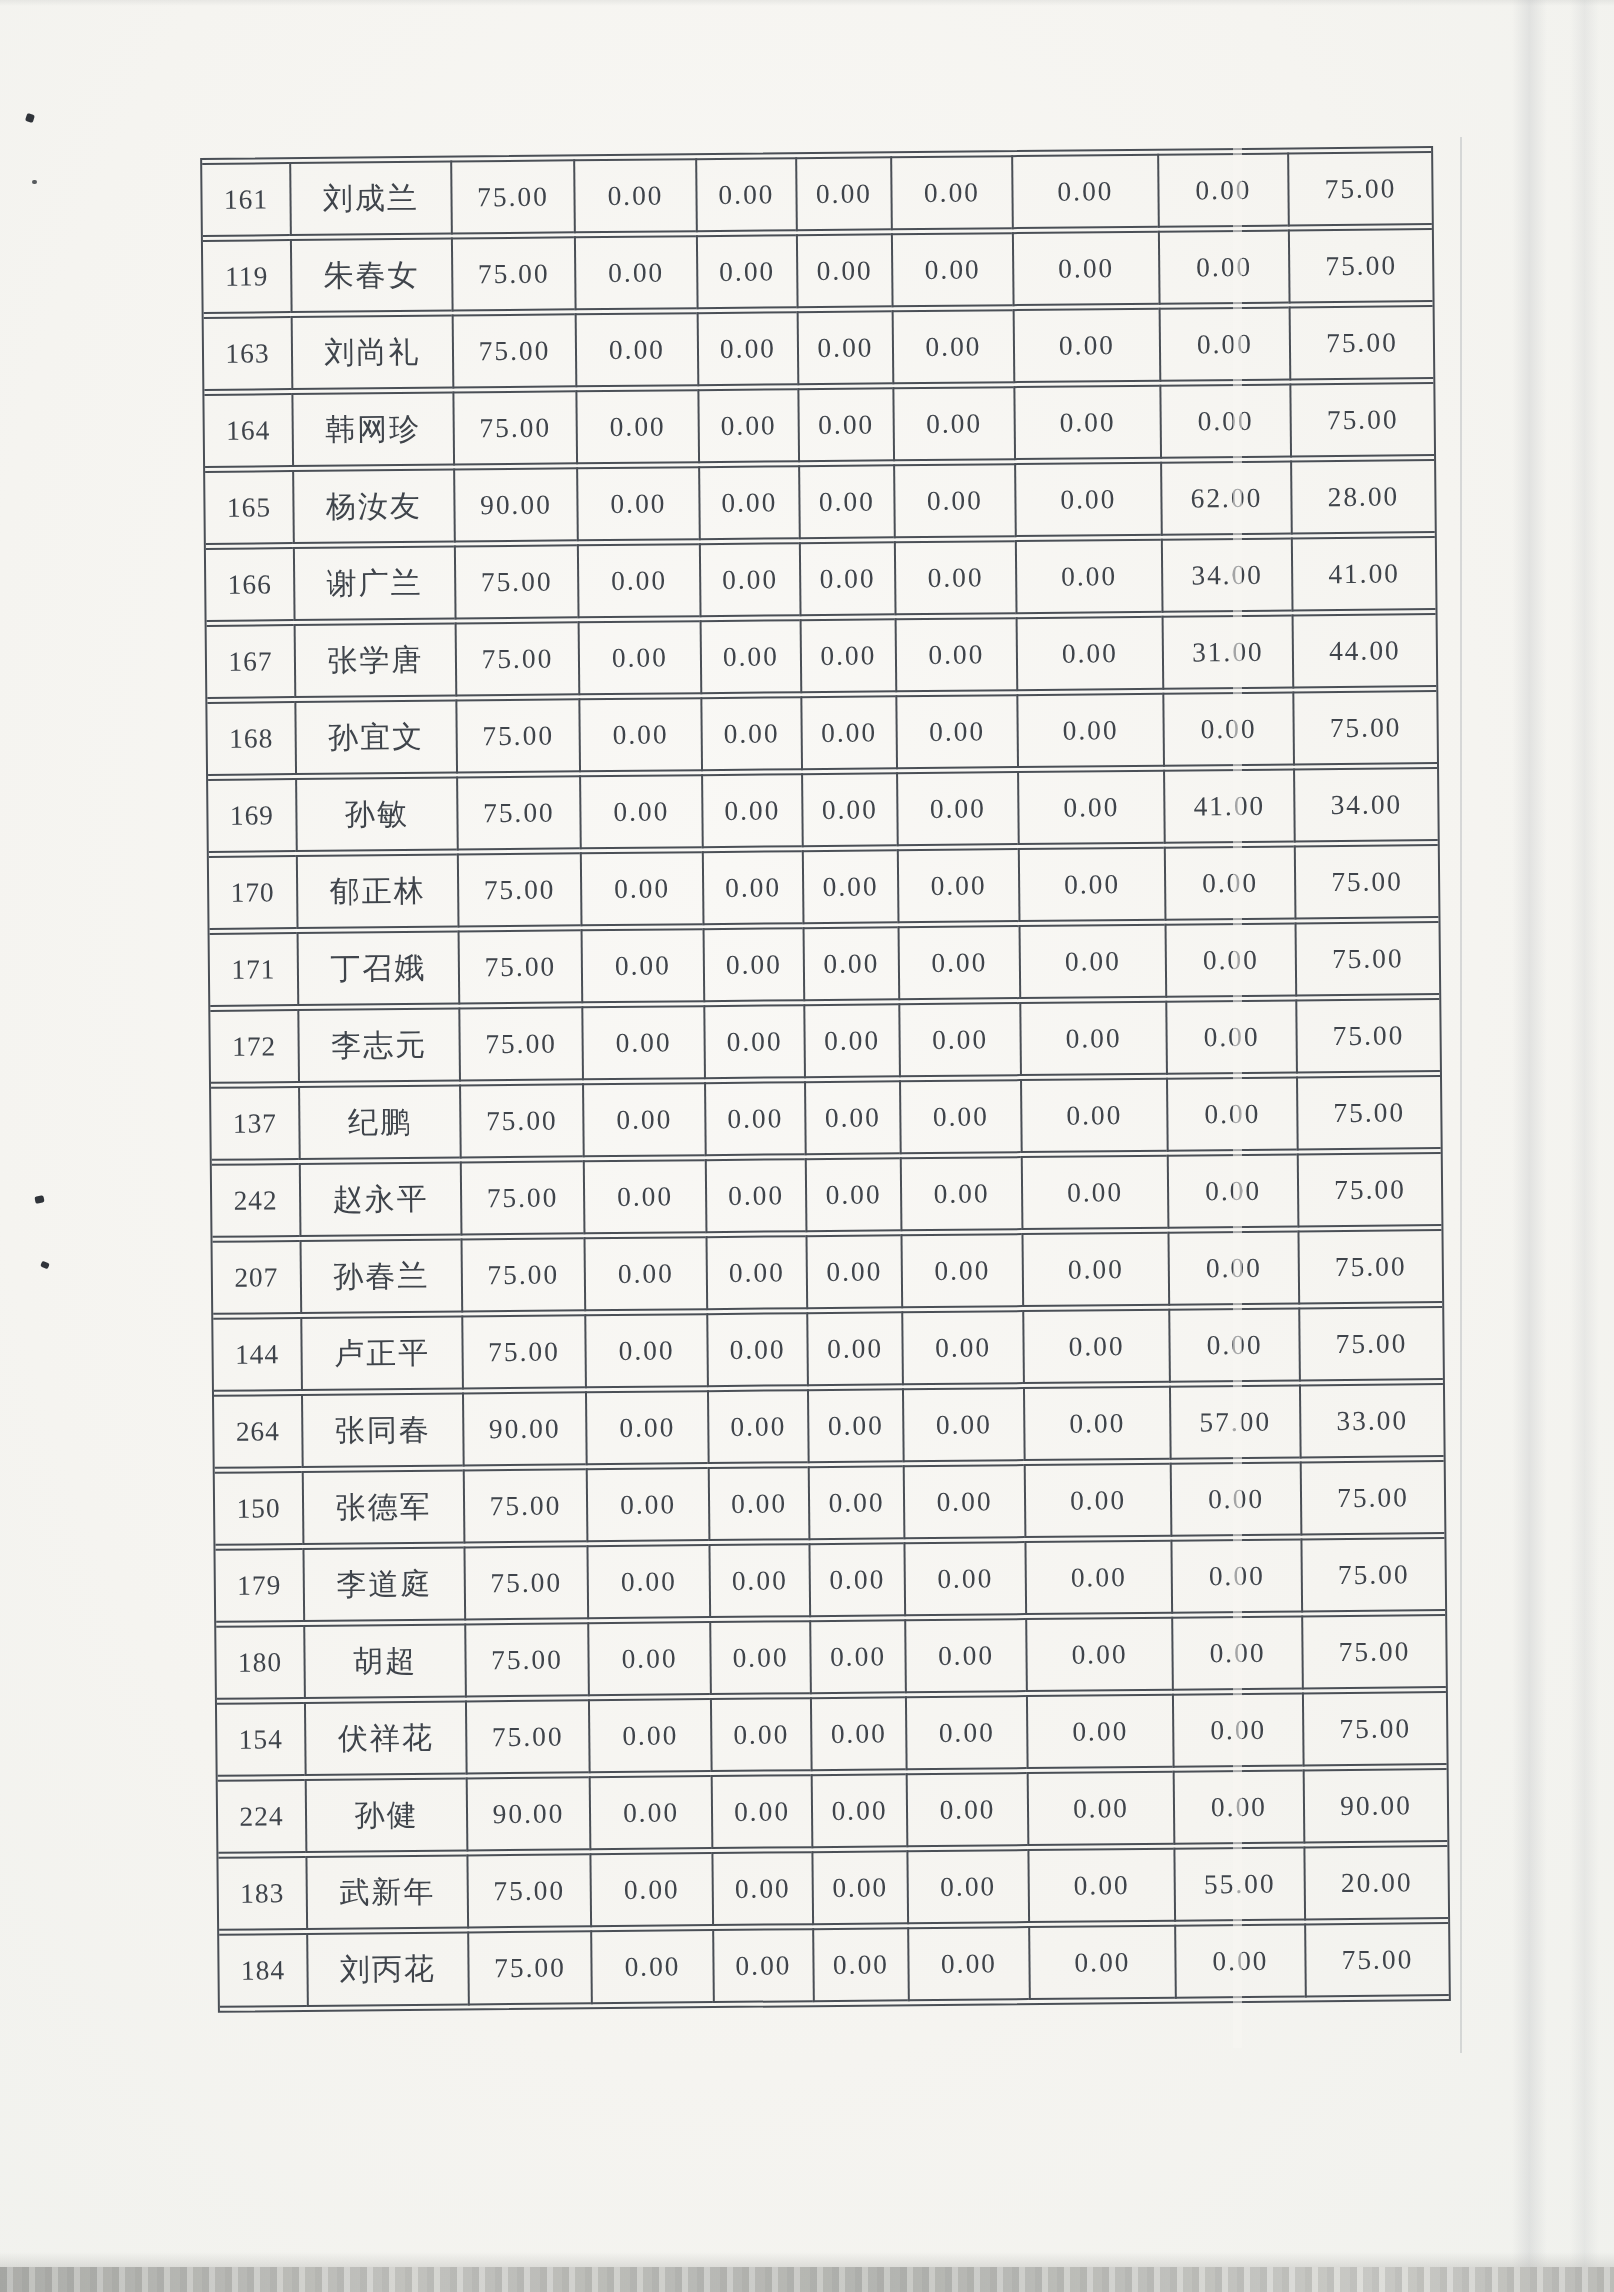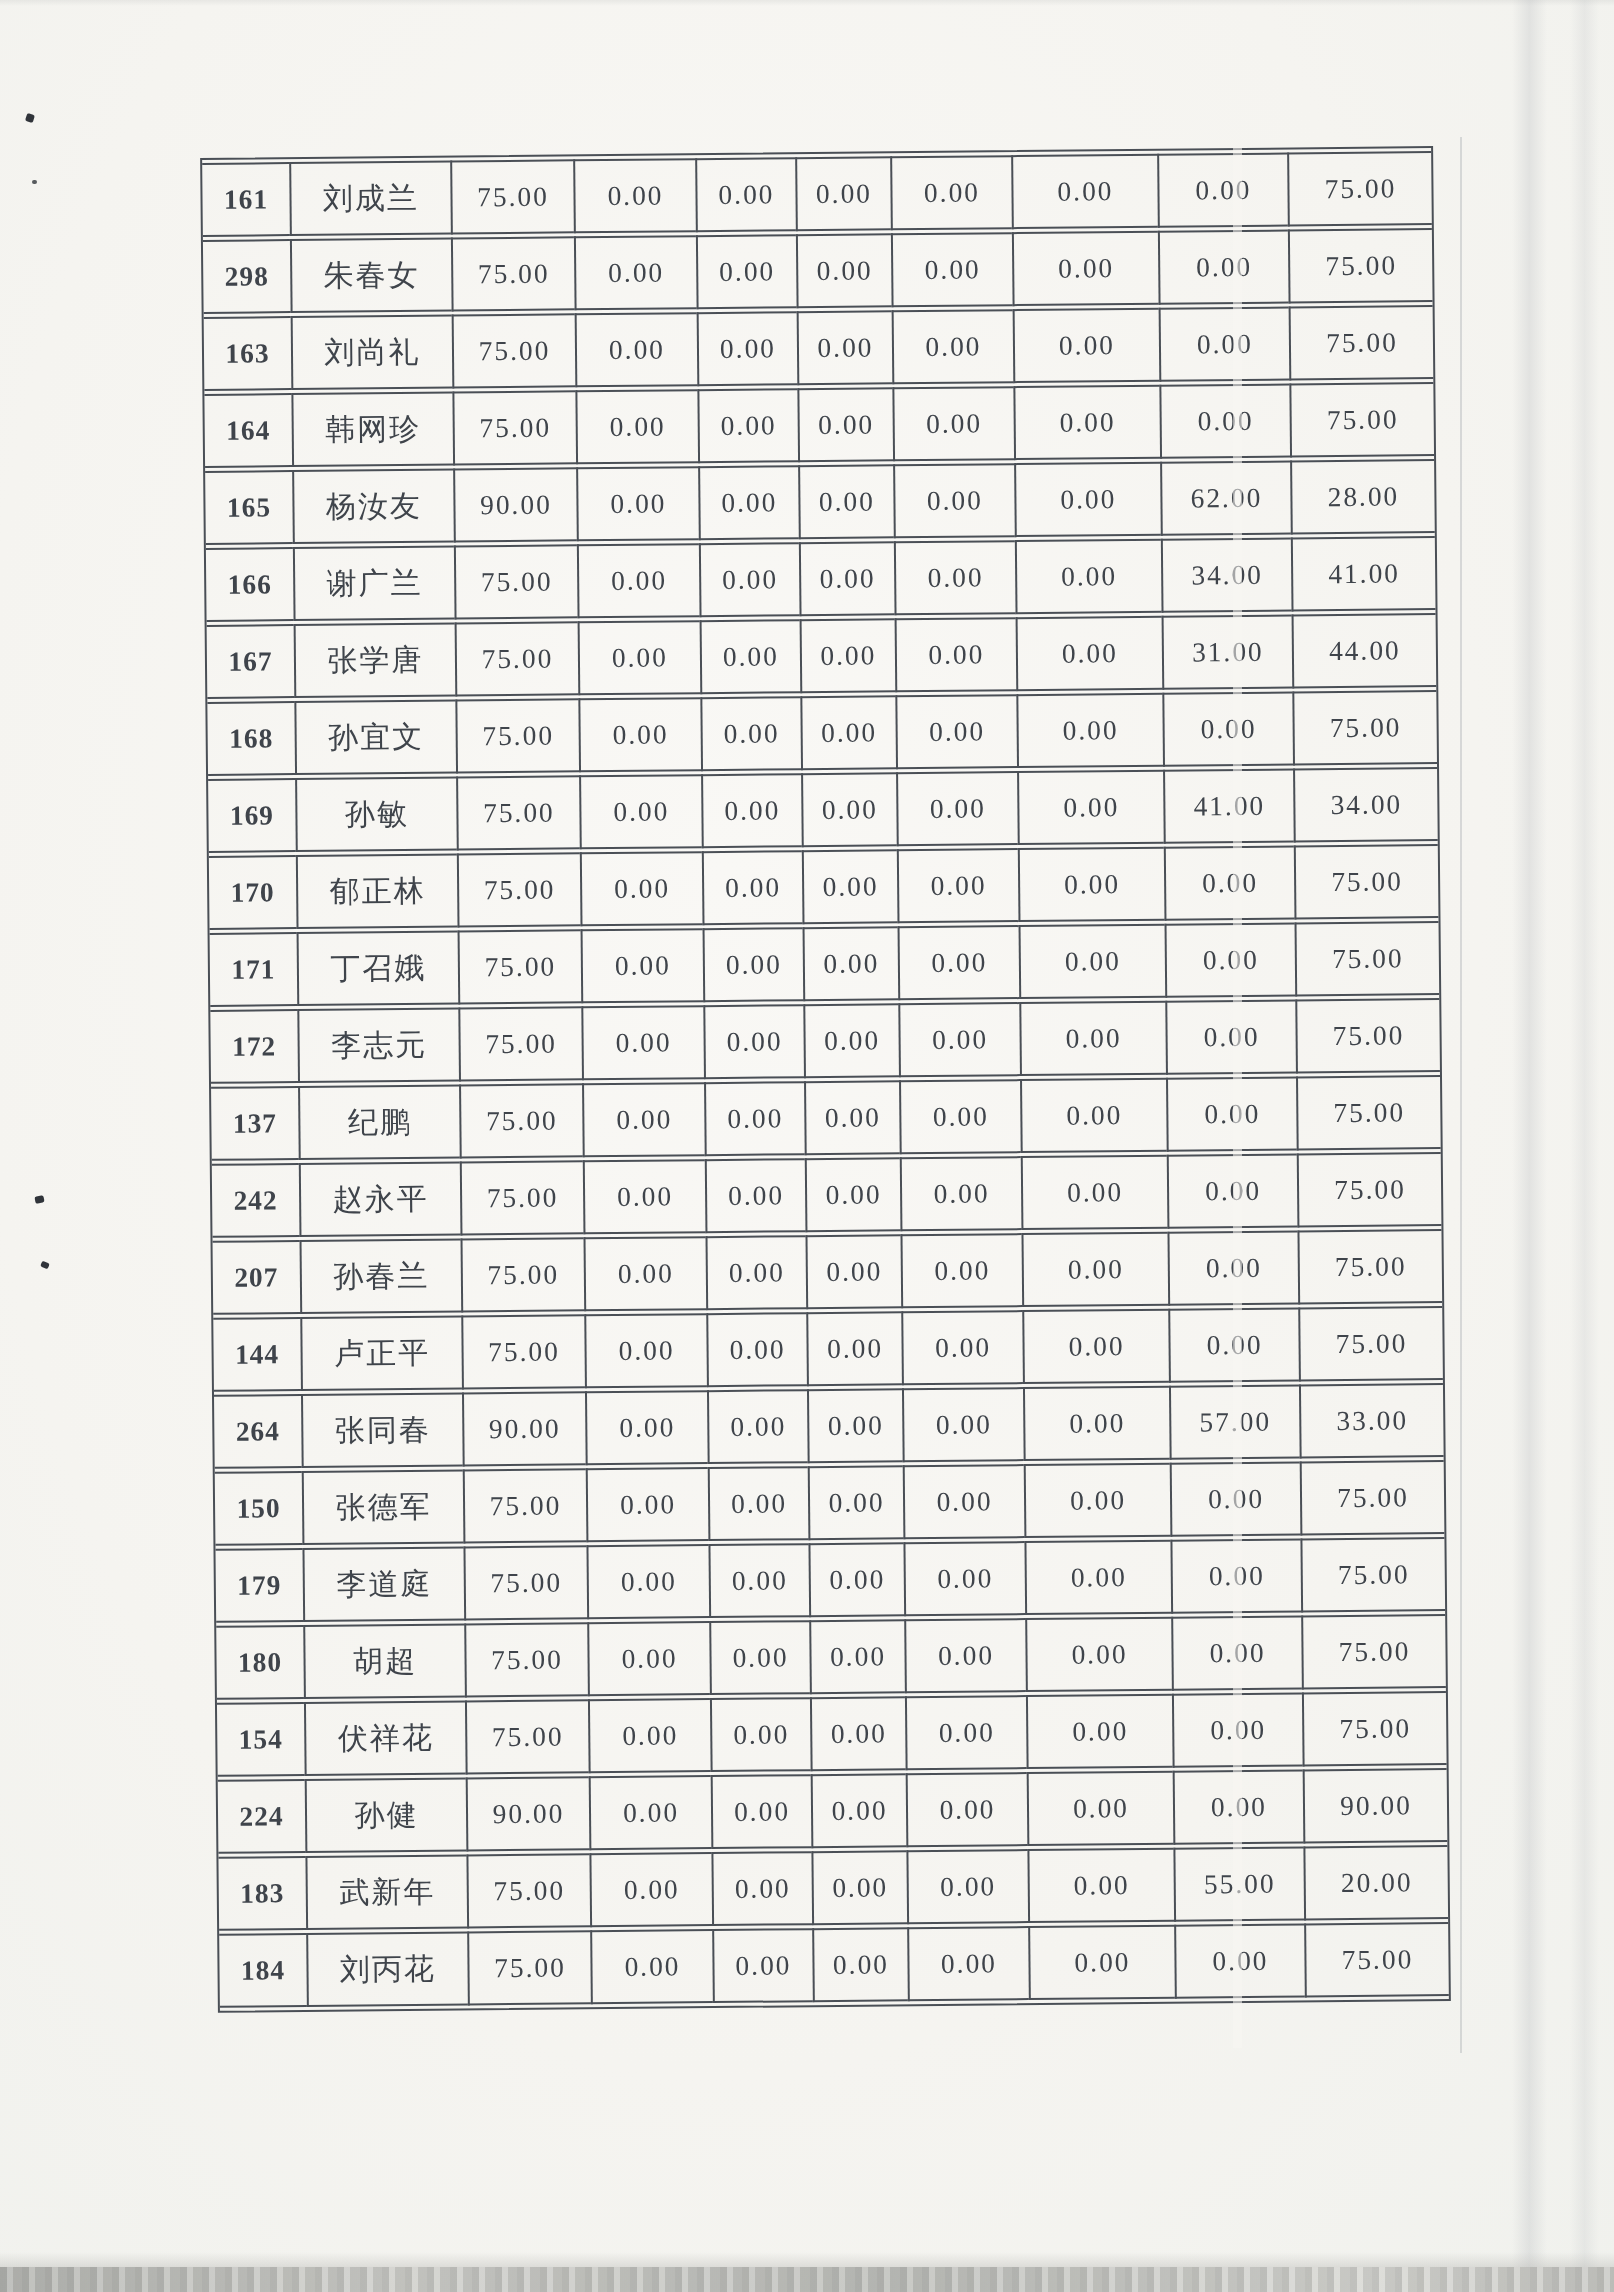--- a/index.html
+++ b/index.html
@@ -19,21 +19,21 @@
     table-layout:fixed;width:1228px;
     border-collapse:separate;border-spacing:0 3.9px;
     border:2px solid #4a4f56;
     background:transparent;
   }
   td{
     box-sizing:border-box;height:74px;vertical-align:middle;text-align:center;
     border-top:2px solid #4a4f56;border-bottom:2px solid #4a4f56;border-left:2px solid #4a4f56;
     overflow:hidden;white-space:nowrap;
   }
-  td:first-child{border-left:none;font-weight:bold;}
+  td:first-child{border-left:none;}
   .c-no{font-size:27.4px;letter-spacing:1px;}
   .c-name{font-size:30px;letter-spacing:2px;}
   .c-val{font-size:27.4px;letter-spacing:2px;}
   
   .speck{position:absolute;background:#30343a;border-radius:2px;}
   .speck.s1{left:25.5px;top:114px;width:7.8px;height:7.8px;transform:rotate(18deg);}
   .speck.s2{left:32px;top:180px;width:4.9px;height:3.9px;opacity:.8;}
   .speck.s3{left:35px;top:1196px;width:8.8px;height:6.9px;transform:rotate(-12deg);}
   .speck.s4{left:41px;top:1262px;width:7.8px;height:5.9px;transform:rotate(24deg);}
   .streak{position:absolute;pointer-events:none;}
@@ -80,21 +80,21 @@
             <td class="c-val">75.00</td>
             <td class="c-val">0.00</td>
             <td class="c-val">0.00</td>
             <td class="c-val">0.00</td>
             <td class="c-val">0.00</td>
             <td class="c-val">0.00</td>
             <td class="c-val">0.00</td>
             <td class="c-val">75.00</td>
           </tr>
           <tr>
-            <td class="c-no">298</td>
+            <td class="c-no">119</td>
             <td class="c-name">朱春女</td>
             <td class="c-val">75.00</td>
             <td class="c-val">0.00</td>
             <td class="c-val">0.00</td>
             <td class="c-val">0.00</td>
             <td class="c-val">0.00</td>
             <td class="c-val">0.00</td>
             <td class="c-val">0.00</td>
             <td class="c-val">75.00</td>
           </tr>

